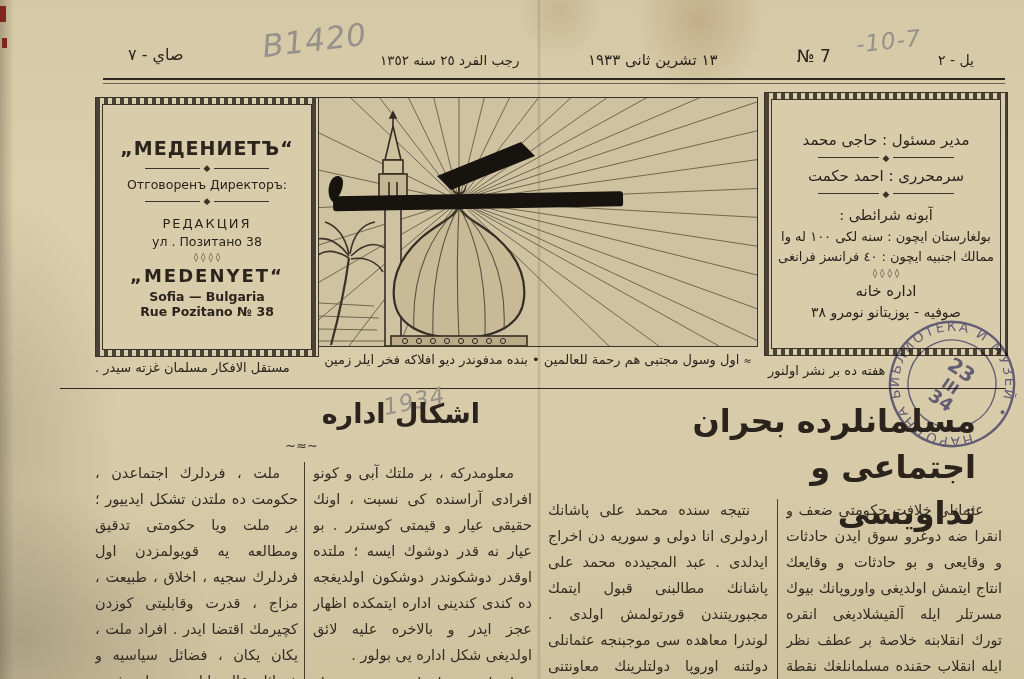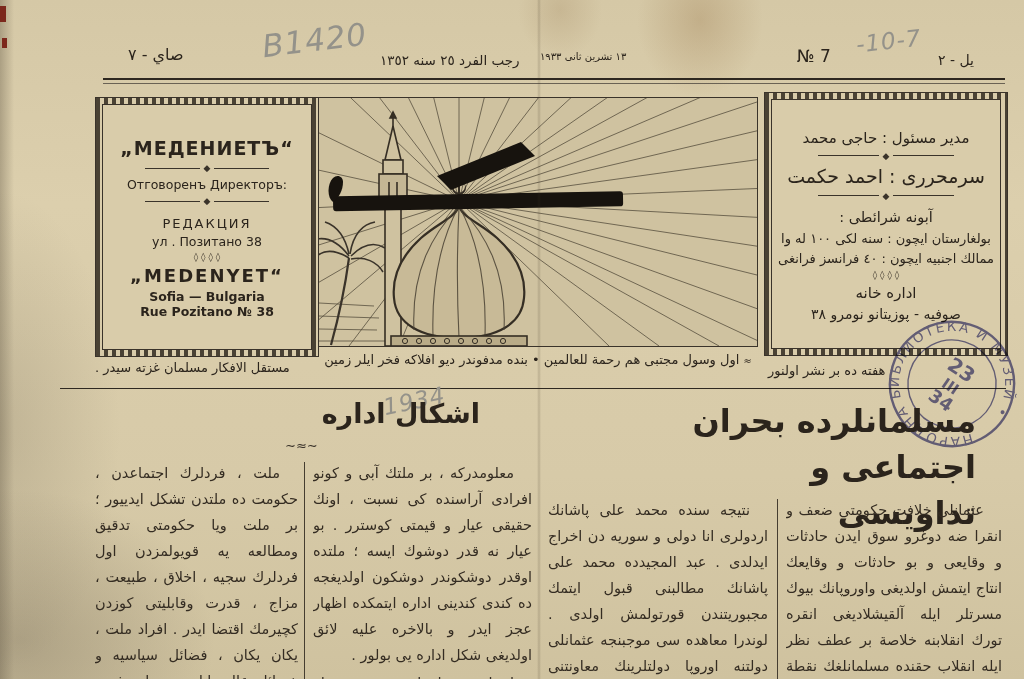--- a/index.html
+++ b/index.html
@@ -38,21 +38,21 @@
 <body>
 
 <div id="page">
 
   <div class="abs" style="left:0;top:6px;width:6px;height:16px;background:#7c281c;"></div>
   <div class="abs" style="left:2px;top:38px;width:5px;height:10px;background:#7c281c;"></div>
 
   <div class="abs rtl" style="left:128px;top:45px;font-size:16px;">صاي - ٧</div>
   <div class="abs pencil" style="left:262px;top:22px;font-size:31px;transform:rotate(-7deg);">B1420</div>
   <div class="abs rtl" style="left:380px;top:52px;font-size:13.5px;">رجب الفرد ٢٥ سنه ١٣٥٢</div>
-  <div class="abs rtl" style="left:540px;top:51px;font-size:10px;">١٣ تشرين ثانى ١٩٣٣</div>
+  <div class="abs rtl" style="left:540px;top:51px;font-size:15px;padding-left:48px;">١٣ تشرين ثانى ١٩٣٣</div>
   <div class="abs" style="left:797px;top:46px;font-size:17px;">№ 7</div>
   <div class="abs pencil" style="left:856px;top:28px;font-size:23px;transform:rotate(-6deg);">-10-7</div>
   <div class="abs rtl" style="left:938px;top:52px;font-size:14px;">يل - ٢</div>
 
   <div class="abs" style="left:103px;top:78px;width:902px;height:3px;border-top:2px solid #2e2820;border-bottom:1px solid #6a6254;"></div>
 
   <div class="abs ornate" style="left:95px;top:97px;width:224px;height:260px;">
     <div class="ornate-in">
       <div style="font-size:19px;font-weight:bold;letter-spacing:1px;margin-top:2px;">„МЕДЕНИЕТЪ“</div>
       <div class="orn-divider">
@@ -182,21 +182,21 @@
   </div>
 
   <div class="abs ornate" style="left:764px;top:92px;width:244px;height:264px;">
     <div class="ornate-in rtl">
       <div style="font-size:15px;margin-top:2px;">مدير مسئول : حاجى محمد</div>
       <div class="orn-divider">
           <span class="ln"></span>
           <span class="dm">◆</span>
           <span class="ln"></span>
         </div>
-      <div style="font-size:19px;">سرمحررى : احمد حكمت</div>
+      <div style="font-size:15px;">سرمحررى : احمد حكمت</div>
       <div class="orn-divider">
           <span class="ln"></span>
           <span class="dm">◆</span>
           <span class="ln"></span>
         </div>
       <div style="font-size:14.5px;margin-top:4px;">آبونه شرائطى :</div>
       <div style="font-size:13px;margin-top:6px;">بولغارستان ايچون : سنه لكى ١٠٠ له وا</div>
       <div style="font-size:13px;margin-top:5px;">ممالك اجنبيه ايچون : ٤٠ فرانسز فرانغى</div>
       <div style="font-size:9px;margin:4px 0;color:#3a332a;">◊ ◊ ◊ ◊</div>
       <div style="font-size:15px;">اداره خانه</div>

